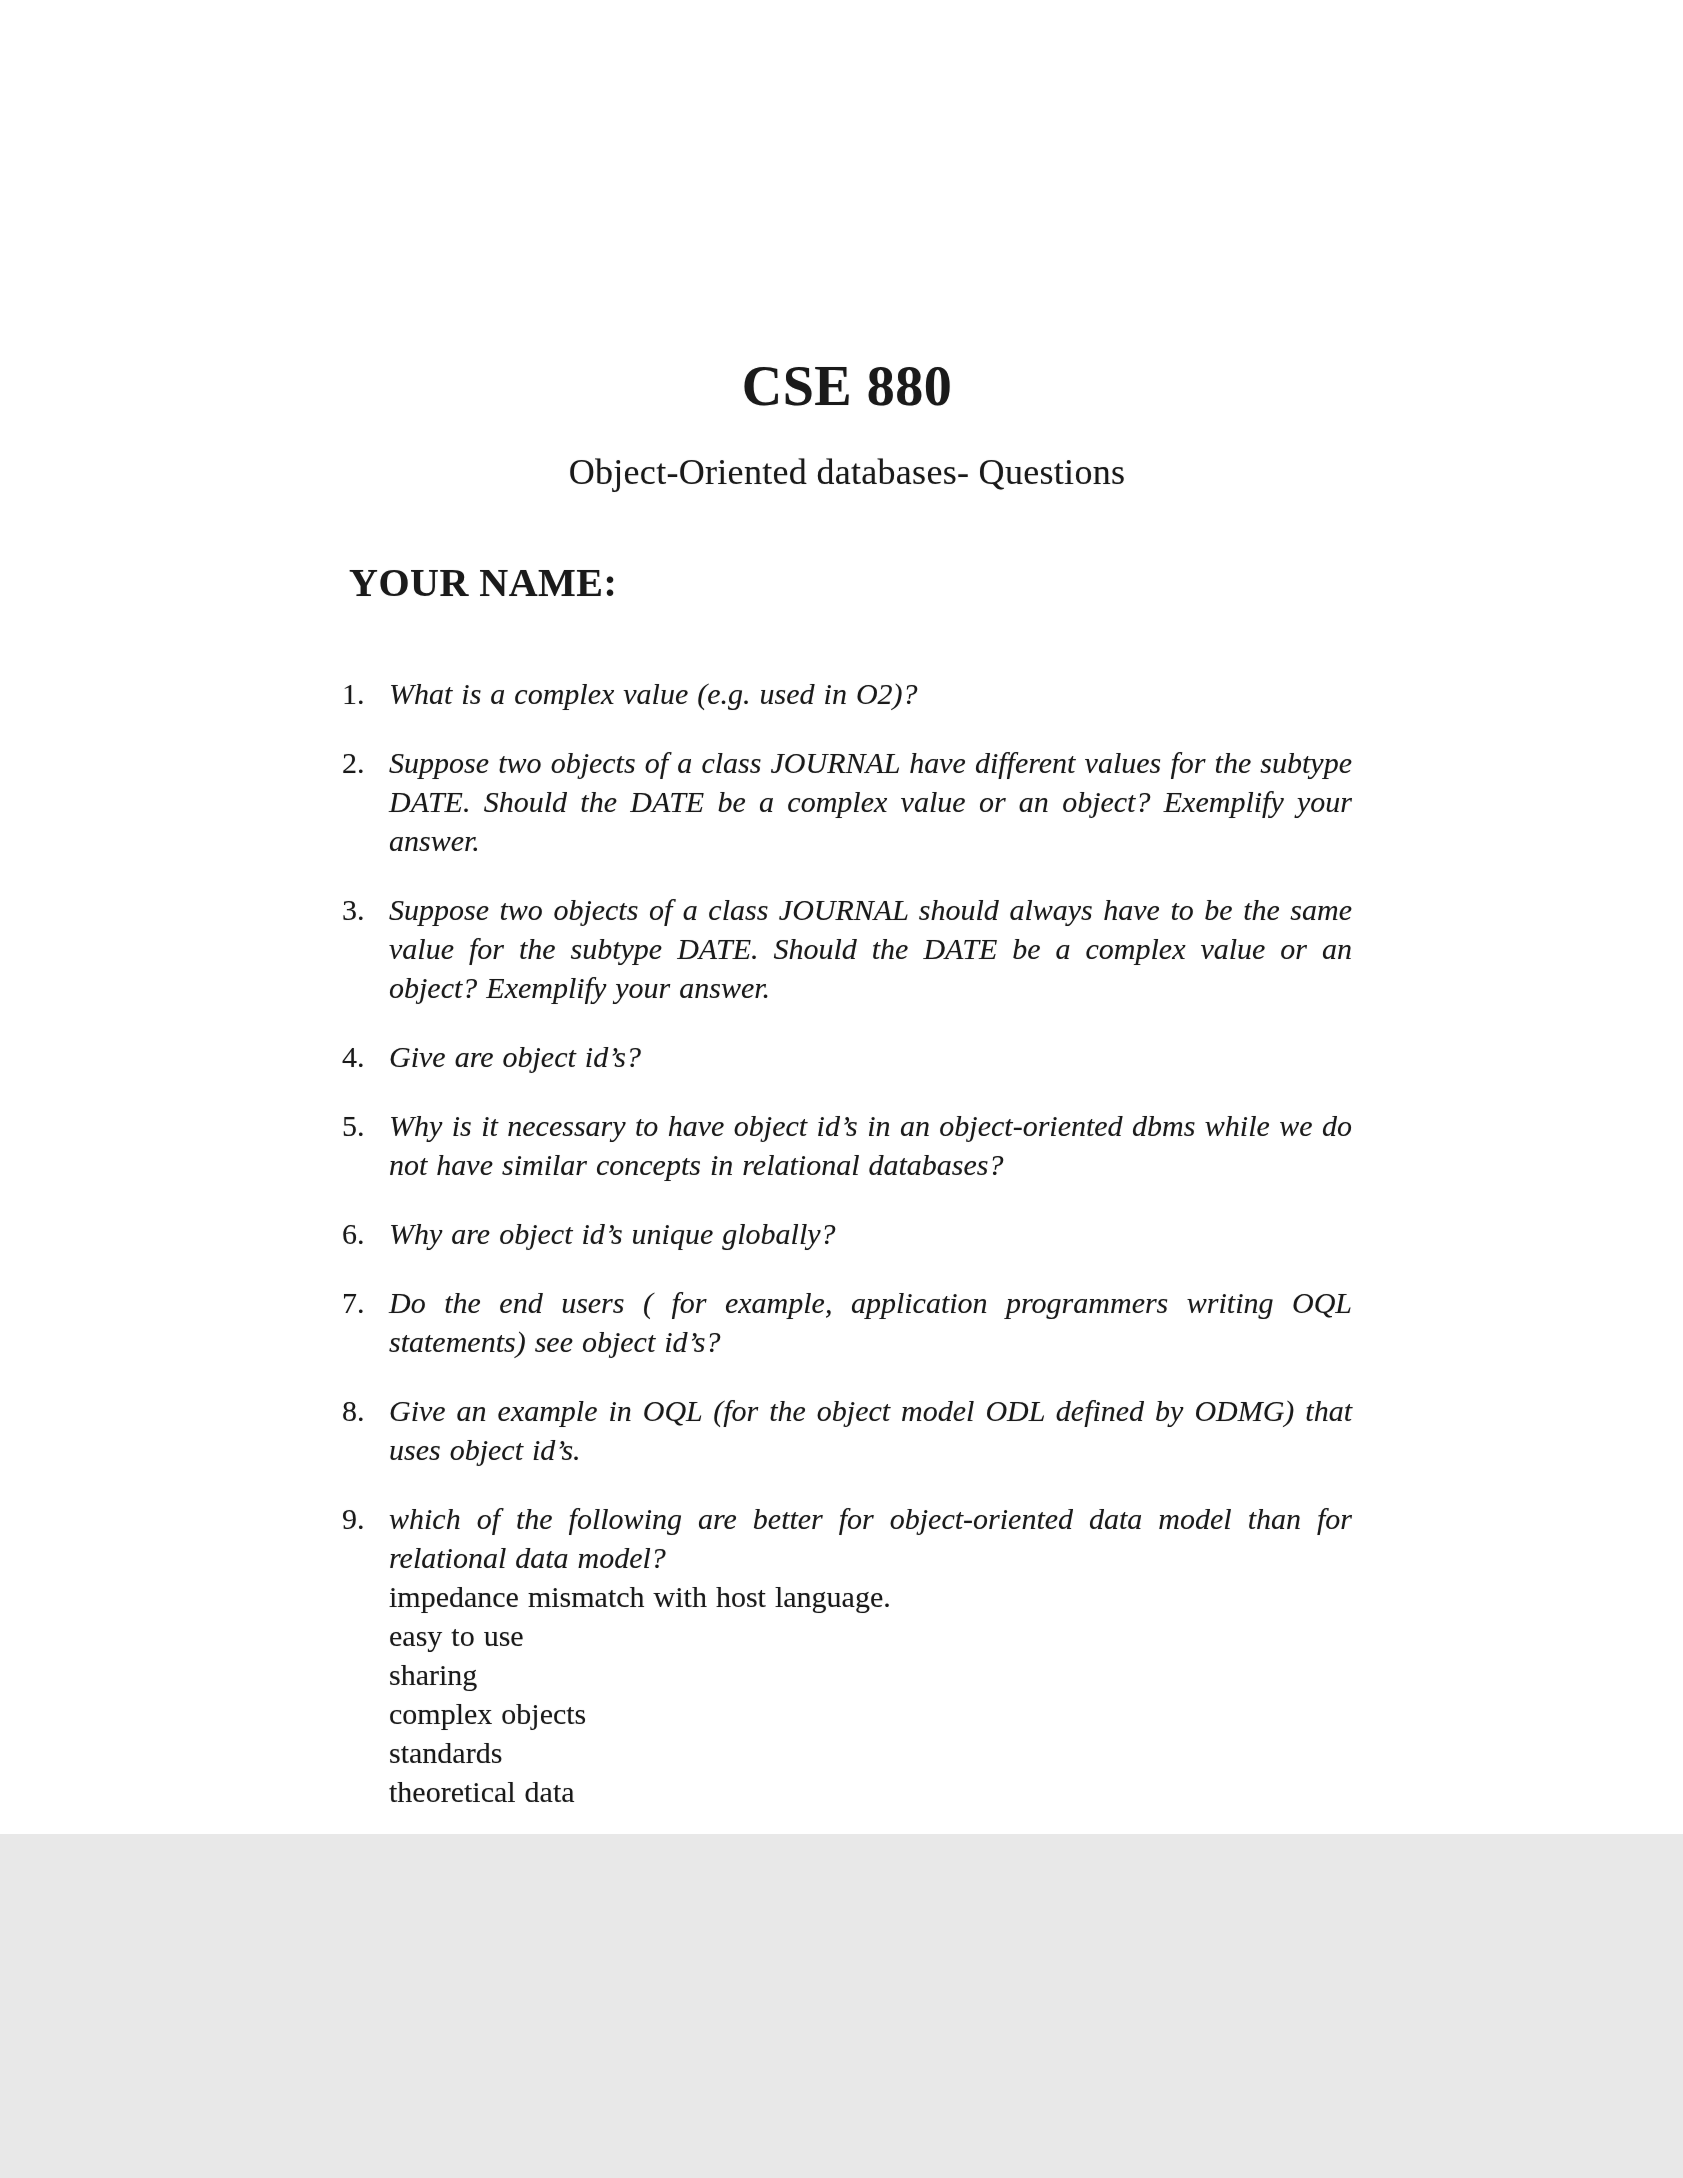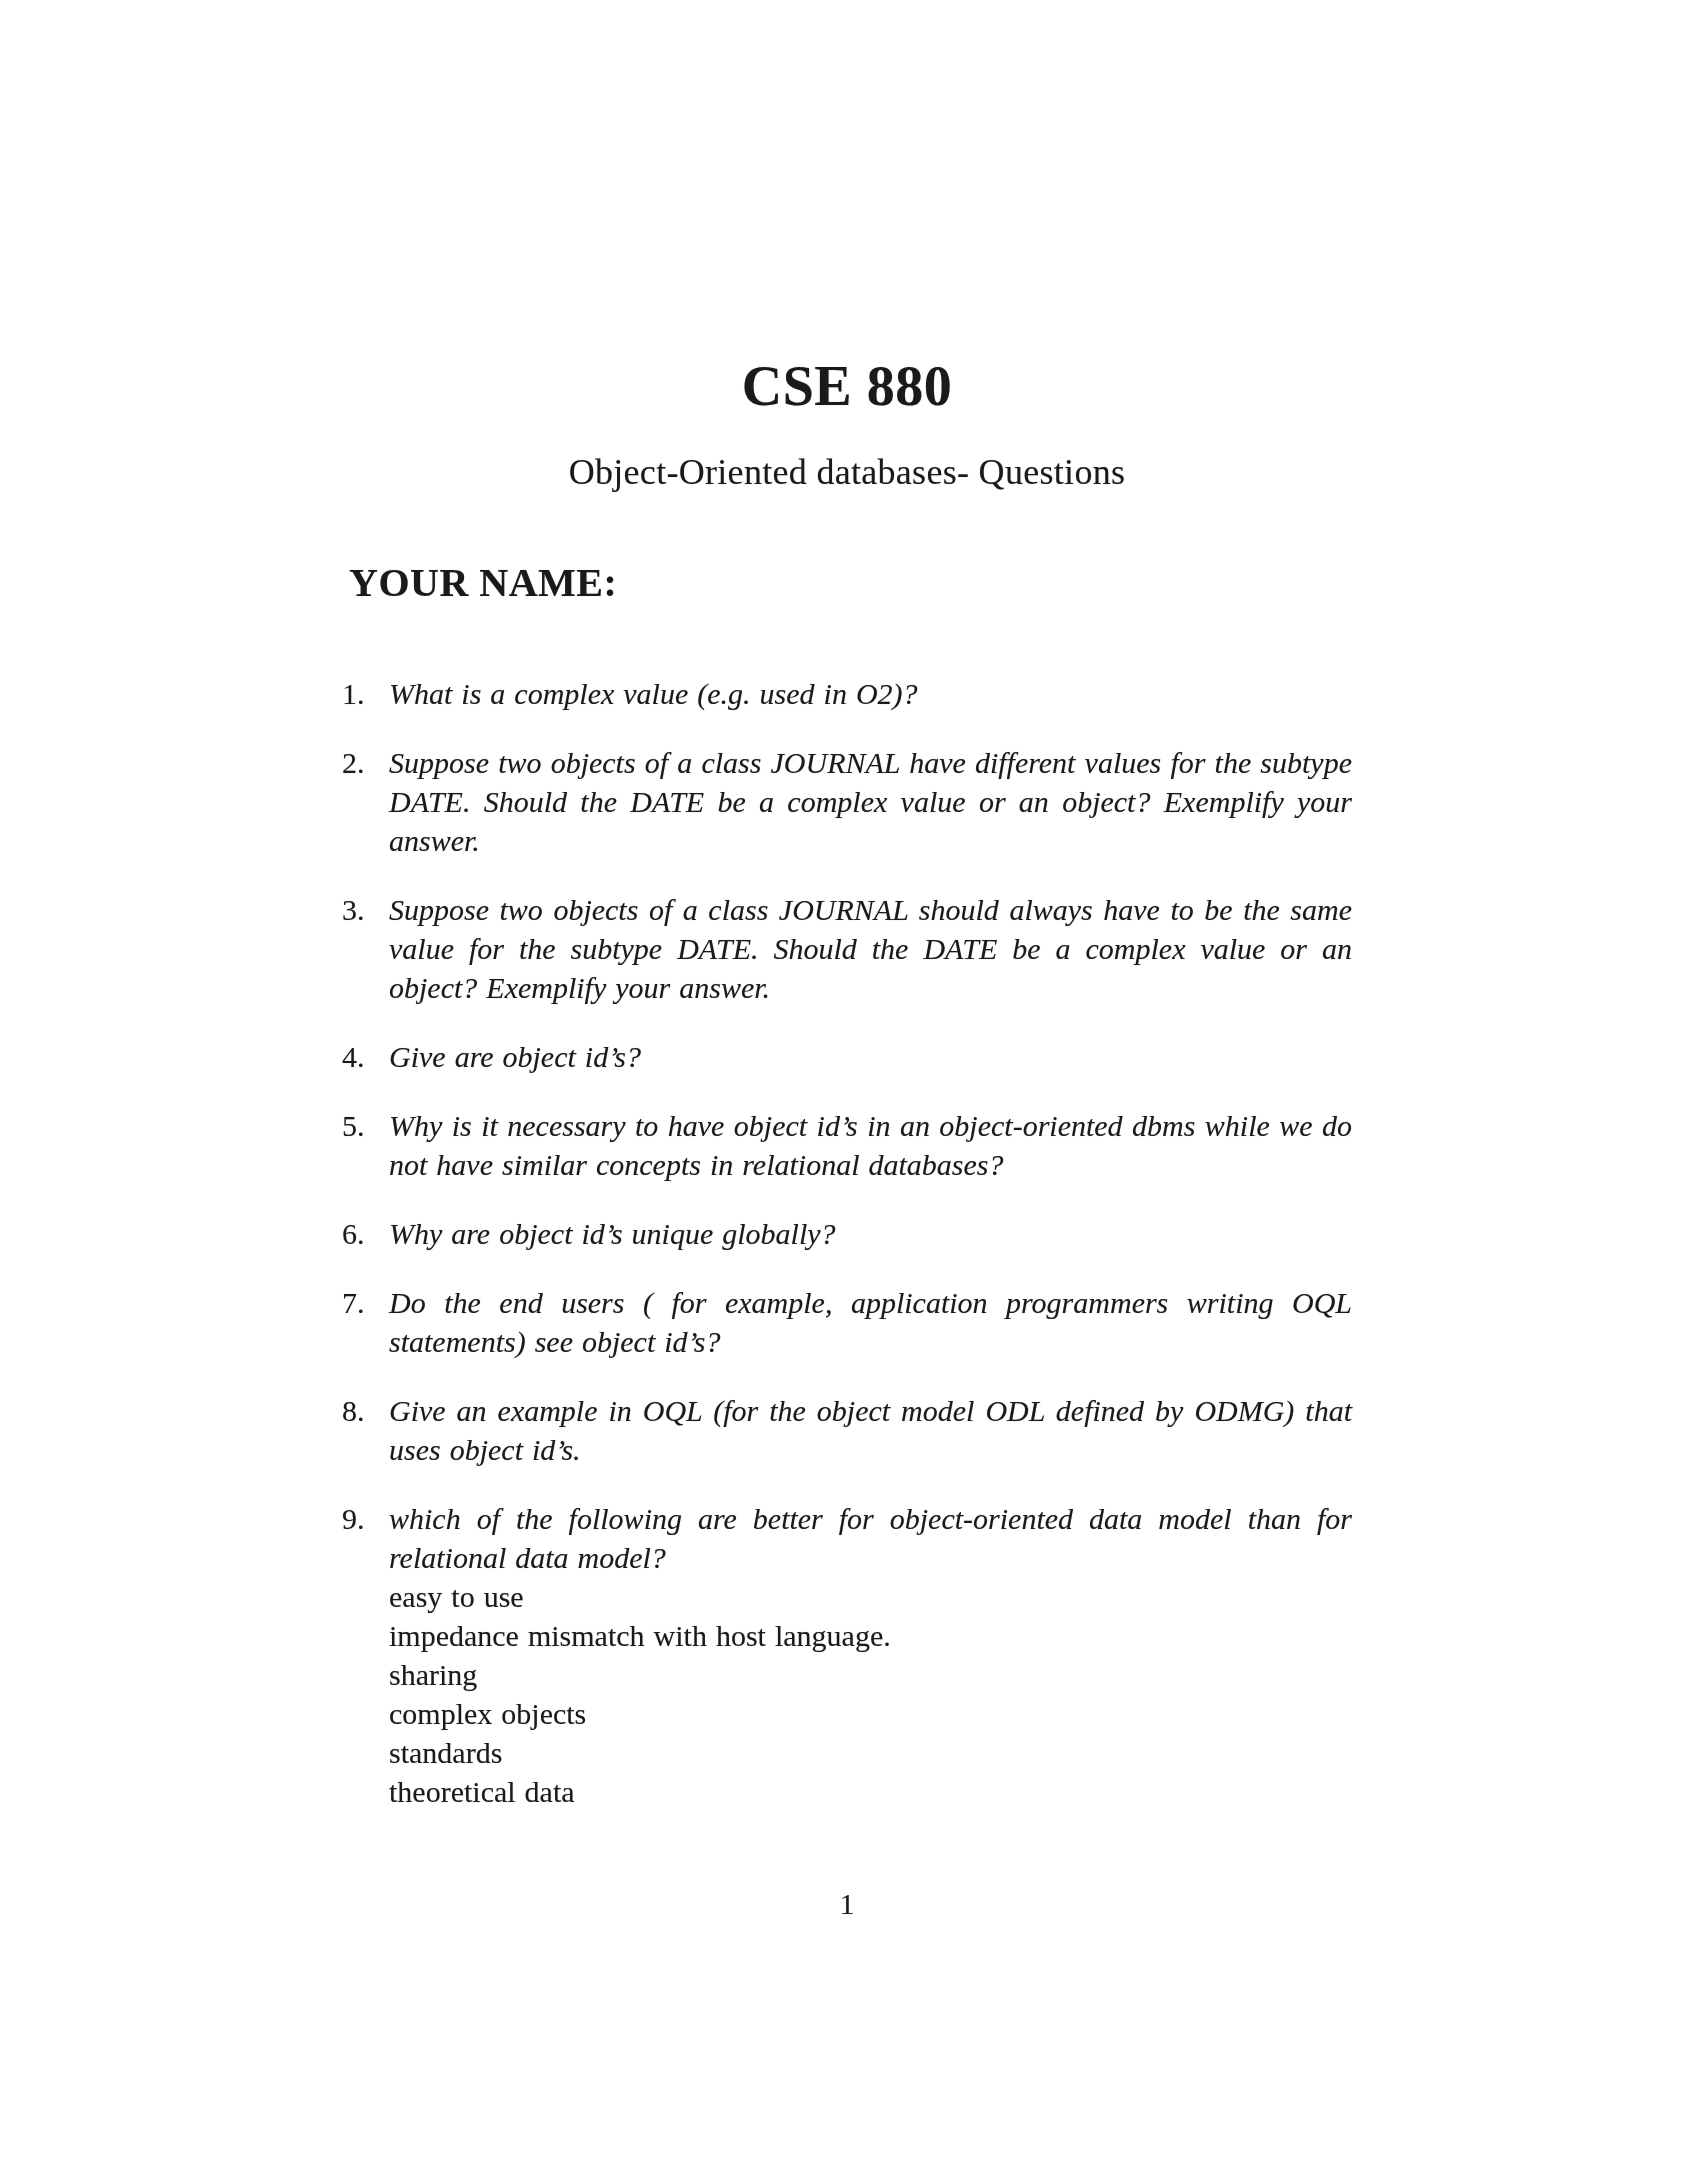--- a/index.html
+++ b/index.html
@@ -3,21 +3,21 @@
 <meta charset="utf-8">
 <style>
   html, body {
     margin: 0;
     padding: 0;
     background: #e8e8e8;
   }
   .page {
     position: relative;
     width: 1683px;
-    height: 2178px;
+    height: 1834px;
     background: #ffffff;
     font-family: "Liberation Serif", "DejaVu Serif", serif;
     color: #1a1a1a;
     text-shadow: 0 0 1px rgba(40,40,40,0.35);
     overflow: hidden;
   }
   .doc-header {
     position: absolute;
     left: 342px;
     top: 0;
@@ -167,22 +167,22 @@
       <span class="q-text">Give an example in OQL (for the object model ODL defined by ODMG) that uses object id’s.</span>
 
     </div>
   </div>
 
   <div class="q">
     <span class="q-num">9.</span>
     <div class="q-body">
       <span class="q-text">which of the following are better for object-oriented data model than for relational data model?</span>
       <div class="q-options">
+            <div>impedance mismatch with host language.</div>
             <div>easy to use</div>
-            <div>impedance mismatch with host language.</div>
             <div>sharing</div>
             <div>complex objects</div>
             <div>standards</div>
             <div>theoretical data</div>
           </div>
     </div>
   </div>
 </div>
 
   <div class="page-number">1</div>

